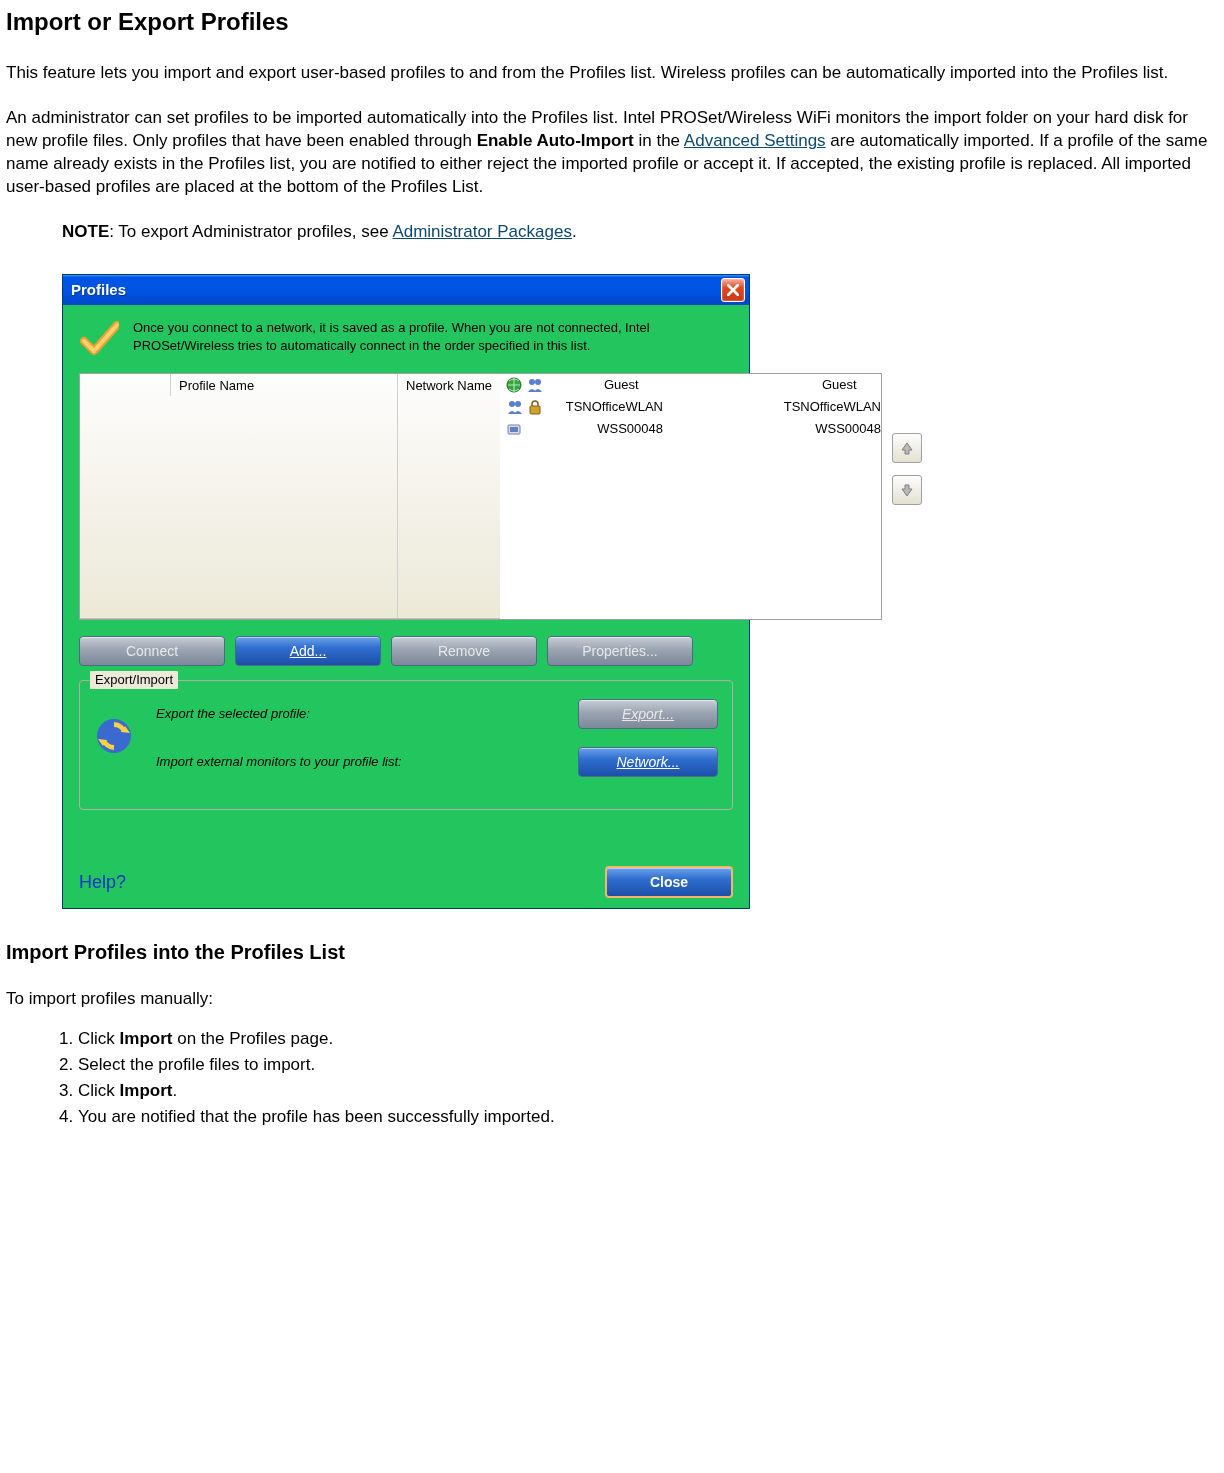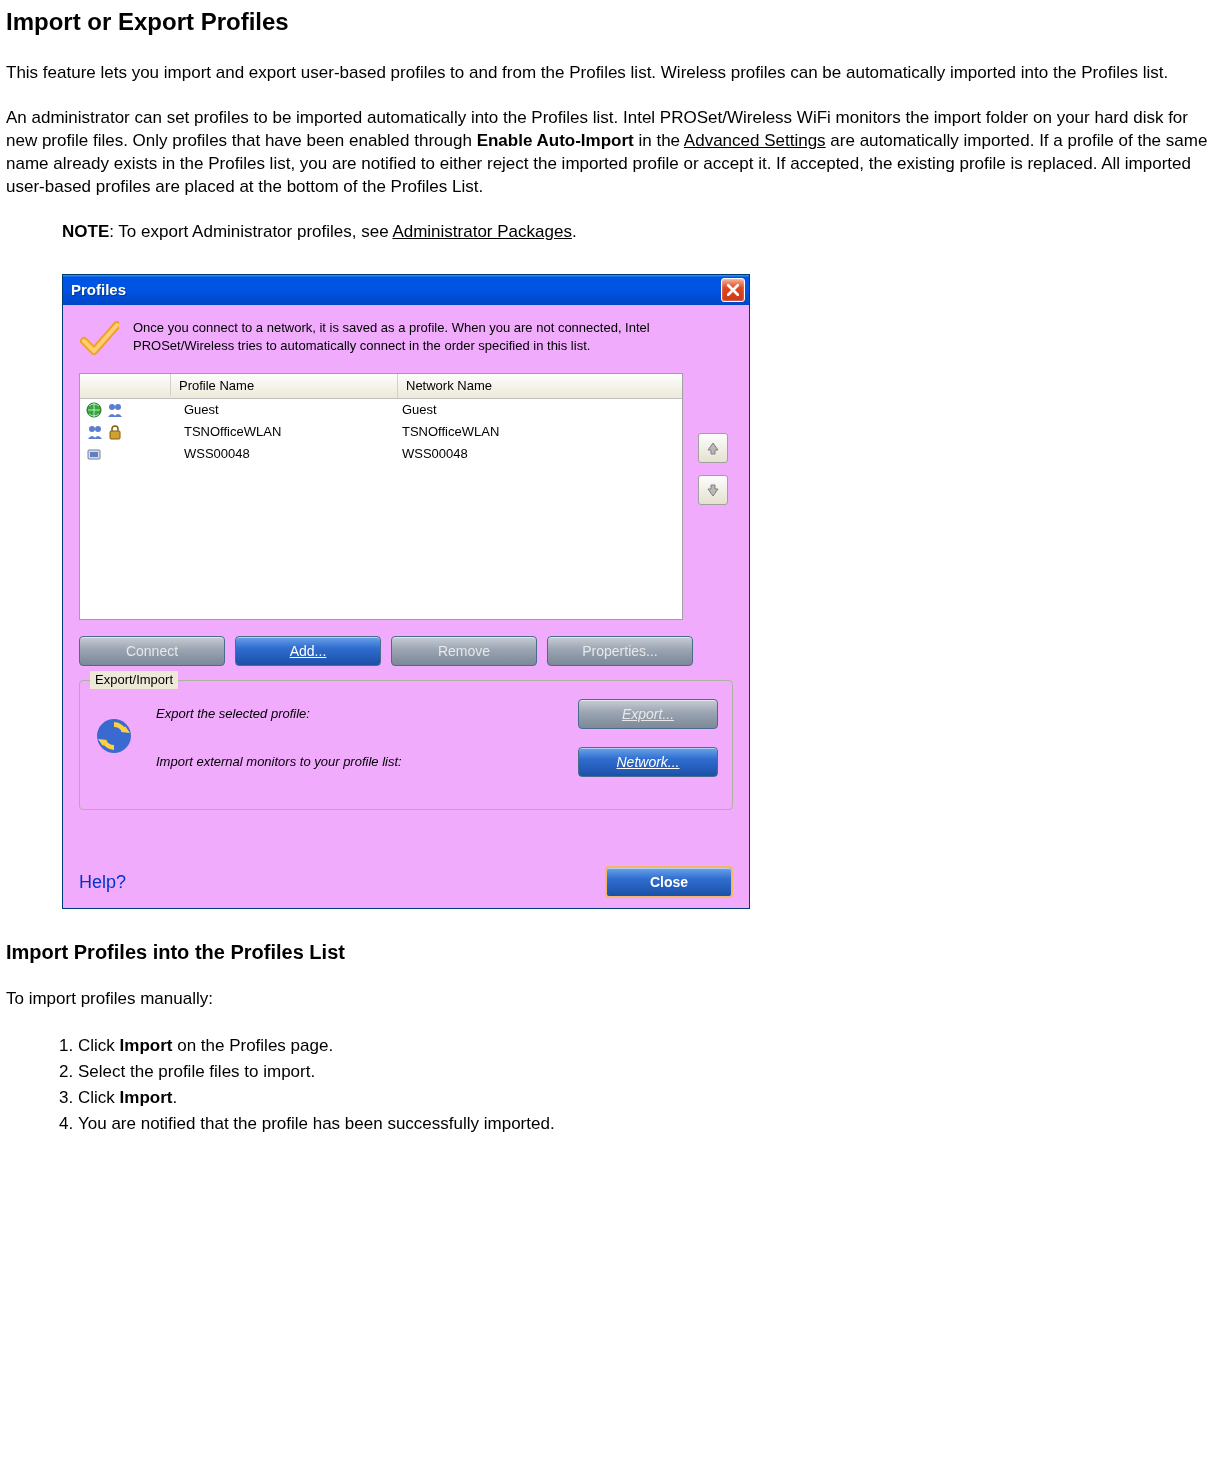--- a/index.html
+++ b/index.html
@@ -17,29 +17,29 @@
     font-size: 24px;
     font-weight: bold;
     margin: 2px 0 24px 0;
   }
   h3.sub-title {
     font-size: 20px;
     font-weight: bold;
     margin: 30px 0 22px 0;
   }
   p { margin: 0 0 22px 0; }
-  a { color: #000000; text-decoration: underline; }
+  a { color: #0c4a6e; text-decoration: underline; }
   .indent-note { margin-left: 56px; margin-bottom: 30px; }
 
   
   .dialog {
     width: 686px;
     margin-left: 56px;
     border: 1px solid #003c74;
-    background: #f0abfc;
+    background: #22c55e;
     font-family: Tahoma, sans-serif;
     font-size: 13px;
     color: #000;
     margin-bottom: 12px;
   }
   .titlebar {
     height: 30px;
     background: linear-gradient(to bottom, #3a95ff 0%, #0054e3 8%, #0054e3 50%, #0046c7 100%);
     display: flex;
     align-items: center;
@@ -67,21 +67,21 @@
     display:flex;align-items:center;justify-content:center;
   }
   .check-icon svg { width:40px; height:40px; }
   .intro-text { font-size: 13px; line-height: 1.35; }
 
   .profile-table {
     border: 1px solid #a0a0a0;
     background: #fff;
     height: 245px;
     display: flex;
-    flex-direction: column;
+    flex-direction: row;
     margin-bottom: 4px;
   }
   .col-headers {
     display: flex;
     background: linear-gradient(#fdfdfd,#ece9d8);
     border-bottom: 1px solid #c0c0c0;
     font-size: 13px;
   }
   .col-headers .h1 { width: 90px; border-right:1px solid #d0d0d0; height:22px; }
   .col-headers .h2 { flex: 0 0 210px; padding:3px 8px; border-right:1px solid #d0d0d0; }
@@ -159,21 +159,21 @@
   }
   .exp-text { flex:1; font-size:13px; }
   .exp-grid { display:grid; grid-template-columns: 50px 1fr 140px; grid-template-rows: auto auto; gap: 18px 12px; align-items:center;font-style:italic; }
   .exp-grid .icon-slot { grid-row: 1 / span 2; }
 
   .bottom-row { display:flex; align-items:center; justify-content:space-between; padding-top:6px; }
   .help-link { color:#0033cc; font-size:18px; }
 
   ol.steps { margin: 0 0 0 44px; padding-left: 28px; }
   ol.steps li { margin-bottom: 3px; }
-  .intro-p { margin-bottom: 24px; }
+  .intro-p { margin-bottom: 17px; }
 </style>
 </head>
 <body>
 
 <h2 class="page-title">Import or Export Profiles</h2>
 
 <p>This feature lets you import and export user-based profiles to and from the Profiles list. Wireless profiles can be automatically imported into the Profiles list.</p>
 
 <p>
   <span>An administrator can set profiles to be imported automatically into the Profiles list. Intel PROSet/Wireless WiFi monitors the import folder on your hard disk for new profile files. Only profiles that have been enabled through </span><b>Enable Auto-Import</b><span> in the </span><a href="#">Advanced Settings</a><span> are automatically imported. If a profile of the same name already exists in the Profiles list, you are notified to either reject the imported profile or accept it. If accepted, the existing profile is replaced. All imported user-based profiles are placed at the bottom of the Profiles List.</span>

